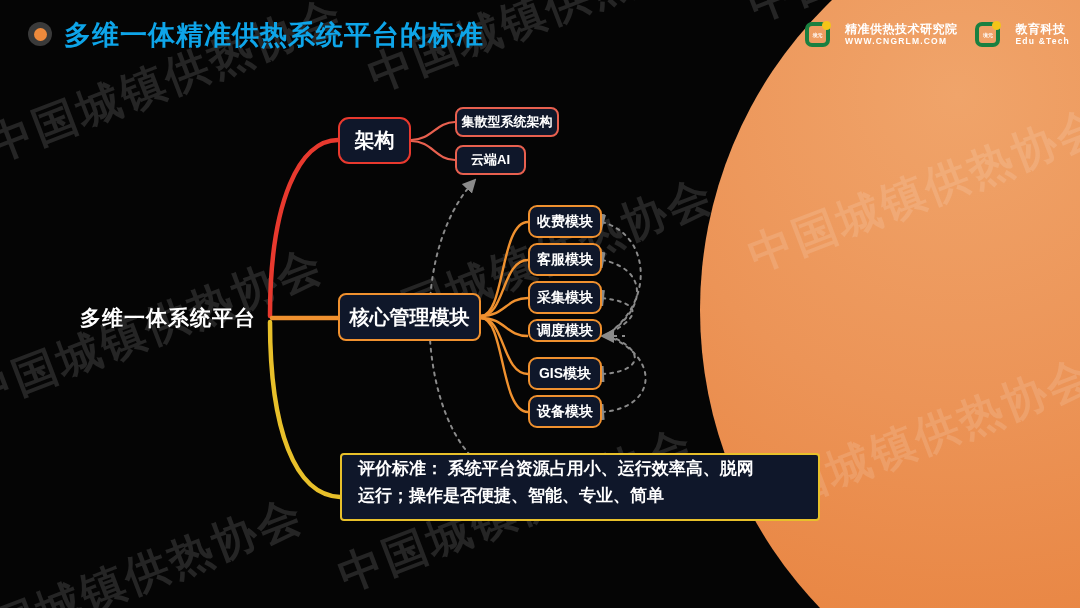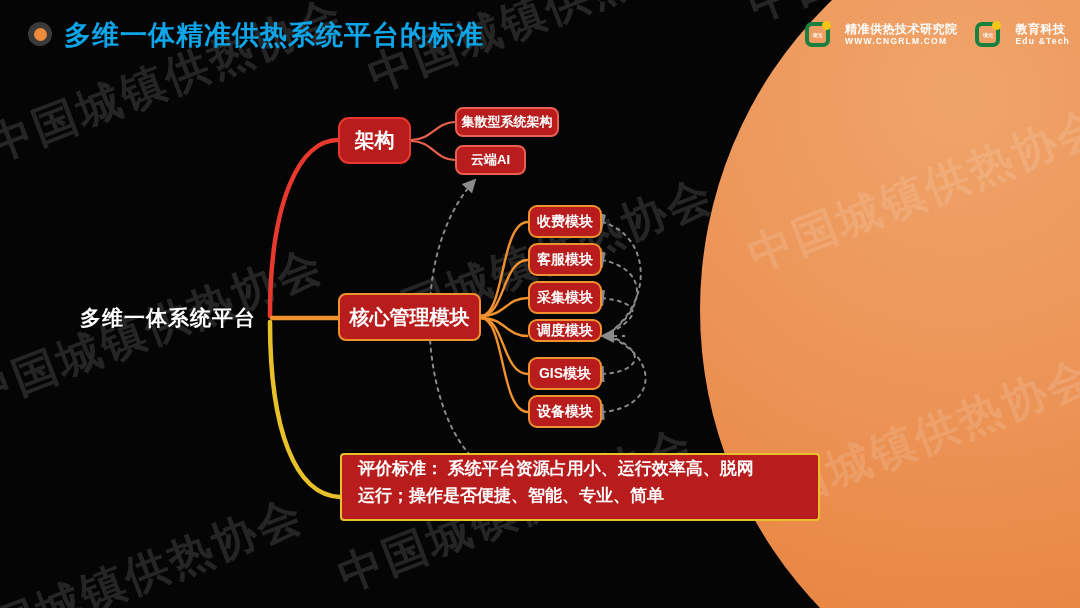--- a/index.html
+++ b/index.html
@@ -37,21 +37,21 @@
   .logo-mark em{position:absolute;left:50%;top:50%;transform:translate(-50%,-50%);
              font-style:normal;font-size:5px;color:#fff;font-weight:700;white-space:nowrap;}
   .logo-txt{display:flex;flex-direction:column;line-height:1.15;}
   .logo-cn{color:#fff;font-size:12px;font-weight:700;letter-spacing:.5px;white-space:nowrap;}
   .logo-en{color:#fff;font-size:8.5px;font-weight:700;letter-spacing:1.2px;white-space:nowrap;}
 
   
   svg.links{position:absolute;left:0;top:0;width:1080px;height:608px;overflow:visible;}
 
   .node{position:absolute;box-sizing:border-box;display:flex;align-items:center;
-        justify-content:center;background:#b91c1c;color:#fff;text-align:center;}
+        justify-content:center;background:#0f172a;color:#fff;text-align:center;}
   .node.root{background:transparent;border:none;color:#fff;font-size:21px;font-weight:700;
              letter-spacing:1px;white-space:nowrap;}
   .node.lvl1{border:2.5px solid;border-radius:11px;font-size:20px;font-weight:700;}
   .node.lvl2{border:2px solid #e8604f;border-radius:8px;font-size:13px;font-weight:600;}
   .node.mod{border:2px solid #f0912f;border-radius:9px;font-size:14px;font-weight:600;}
   .node.crit{border:2px solid #e8c02a;border-radius:4px;font-size:17px;font-weight:700;
              text-align:left;justify-content:flex-end;line-height:1.55;padding:10px 16px;}
 </style>
 </head>
 <body>

